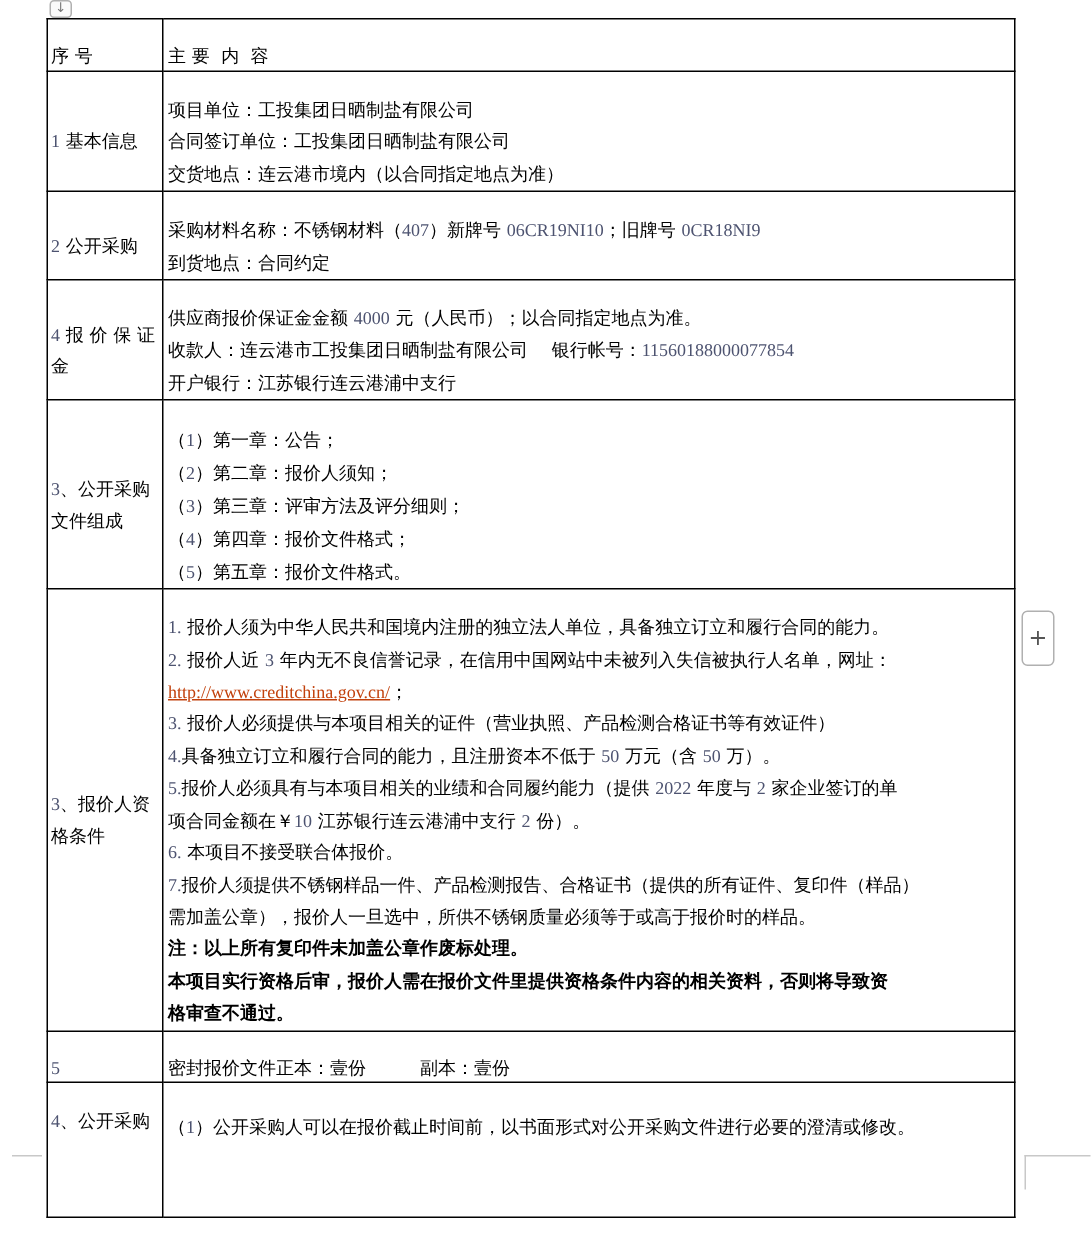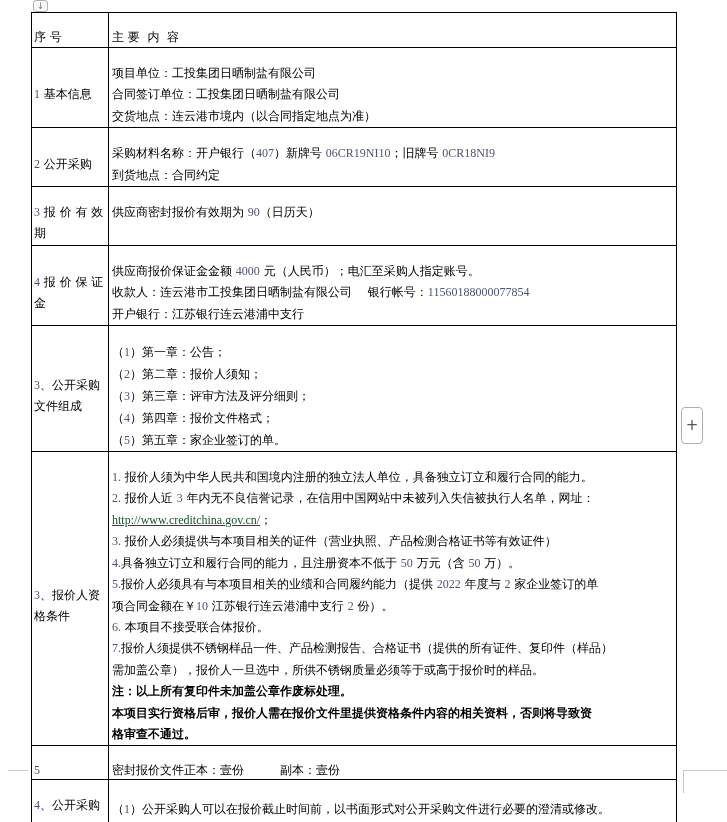--- a/index.html
+++ b/index.html
@@ -11,21 +11,21 @@
   table.doc-table{position:absolute;left:31px;top:12px;width:645px;
       border-collapse:collapse;table-layout:fixed;border:1.5px solid #000;}
   col.c1{width:77px;} col.c2{width:568px;}
   td{border:1px solid #000;vertical-align:top;padding:15px 1px 0 2px;
      font-size:12px;color:#000;overflow:hidden;}
   td.label-cell{vertical-align:middle;}
   td.content-cell{padding-left:3px;}
   .line{white-space:pre-wrap;line-height:21.4px;}
   .b{font-weight:700;}
   .k-num{font-family:"Liberation Serif",serif;color:#4d5370;}
-  .k-link{font-family:"Liberation Serif",serif;color:#14532d;
+  .k-link{font-family:"Liberation Serif",serif;color:#c2410c;
           text-decoration:underline;cursor:pointer;}
 
   
   tr.row-0{height:21px;} tr.row-0 .line{line-height:19px;}
   tr.row-1{height:64px;}
   tr.row-2{height:45px;}
   tr.row-3{height:46px;} tr.row-3 td.label-cell{vertical-align:top;}
   tr.row-4{height:67px;margin-top:25px;}
   tr.row-5{height:110px;} tr.row-5 td.content-cell .line{line-height:22px;}
   tr.row-6{height:280px;}
@@ -75,55 +75,46 @@
             <div class="line"><span class="k-cn">项目单位：工投集团日晒制盐有限公司</span></div>
             <div class="line"><span class="k-cn">合同签订单位：工投集团日晒制盐有限公司</span></div>
             <div class="line"><span class="k-cn">交货地点：连云港市境内（以合同指定地点为准）</span></div>
           </td>
         </tr>
         <tr class="row-2">
           <td class="label-cell">
             <div class="line"><span class="k-num">2</span><span class="k-cn"> 公开采购</span></div>
           </td>
           <td class="content-cell">
-            <div class="line"><span class="k-cn">采购材料名称：开户银行（</span><span class="k-num">407</span><span class="k-cn">）新牌号 </span><span class="k-num">06CR19NI10</span><span class="k-cn">；旧牌号 </span><span class="k-num">0CR18NI9</span></div>
+            <div class="line"><span class="k-cn">采购材料名称：不锈钢材料（</span><span class="k-num">407</span><span class="k-cn">）新牌号 </span><span class="k-num">06CR19NI10</span><span class="k-cn">；旧牌号 </span><span class="k-num">0CR18NI9</span></div>
             <div class="line"><span class="k-cn">到货地点：合同约定</span></div>
-          </td>
-        </tr>
-        <tr class="row-3">
-          <td class="label-cell">
-            <div class="line"><span class="k-num">3</span><span class="k-cn"> 报 价 有 效</span></div>
-            <div class="line"><span class="k-cn">期</span></div>
-          </td>
-          <td class="content-cell">
-            <div class="line"><span class="k-cn">供应商密封报价有效期为 </span><span class="k-num">90</span><span class="k-cn">（日历天）</span></div>
           </td>
         </tr>
         <tr class="row-4">
           <td class="label-cell">
             <div class="line"><span class="k-num">4</span><span class="k-cn"> 报 价 保 证</span></div>
             <div class="line"><span class="k-cn">金</span></div>
           </td>
           <td class="content-cell">
-            <div class="line"><span class="k-cn">供应商报价保证金金额 </span><span class="k-num">4000</span><span class="k-cn"> 元（人民币）；电汇至采购人指定账号。</span></div>
+            <div class="line"><span class="k-cn">供应商报价保证金金额 </span><span class="k-num">4000</span><span class="k-cn"> 元（人民币）；以合同指定地点为准。</span></div>
             <div class="line"><span class="k-cn">收款人：连云港市工投集团日晒制盐有限公司　 银行帐号：</span><span class="k-num">11560188000077854</span></div>
             <div class="line"><span class="k-cn">开户银行：江苏银行连云港浦中支行</span></div>
           </td>
         </tr>
         <tr class="row-5">
           <td class="label-cell">
             <div class="line"><span class="k-num">3</span><span class="k-cn">、公开采购</span></div>
             <div class="line"><span class="k-cn">文件组成</span></div>
           </td>
           <td class="content-cell">
             <div class="line"><span class="k-cn">（</span><span class="k-num">1</span><span class="k-cn">）第一章：公告；</span></div>
             <div class="line"><span class="k-cn">（</span><span class="k-num">2</span><span class="k-cn">）第二章：报价人须知；</span></div>
             <div class="line"><span class="k-cn">（</span><span class="k-num">3</span><span class="k-cn">）第三章：评审方法及评分细则；</span></div>
             <div class="line"><span class="k-cn">（</span><span class="k-num">4</span><span class="k-cn">）第四章：报价文件格式；</span></div>
-            <div class="line"><span class="k-cn">（</span><span class="k-num">5</span><span class="k-cn">）第五章：家企业签订的单。</span></div>
+            <div class="line"><span class="k-cn">（</span><span class="k-num">5</span><span class="k-cn">）第五章：报价文件格式。</span></div>
           </td>
         </tr>
         <tr class="row-6">
           <td class="label-cell">
             <div class="line"><span class="k-num">3</span><span class="k-cn">、报价人资</span></div>
             <div class="line"><span class="k-cn">格条件</span></div>
           </td>
           <td class="content-cell">
             <div class="line"><span class="k-num">1.</span><span class="k-cn"> 报价人须为中华人民共和国境内注册的独立法人单位，具备独立订立和履行合同的能力。</span></div>
             <div class="line"><span class="k-num">2.</span><span class="k-cn"> 报价人近 </span><span class="k-num">3</span><span class="k-cn"> 年内无不良信誉记录，在信用中国网站中未被列入失信被执行人名单，网址：</span></div>

